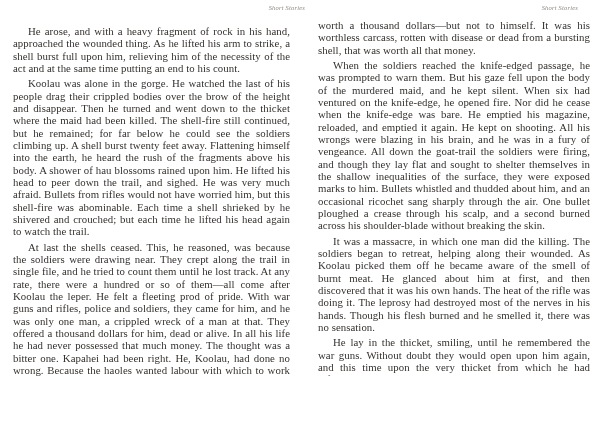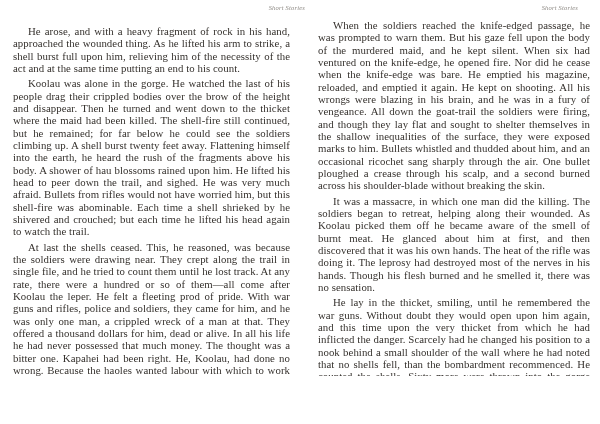--- a/index.html
+++ b/index.html
@@ -68,20 +68,21 @@
 
   <div class="running-header right">Short Stories</div>
 
   <div class="page-body left">
     <p>He arose, and with a heavy fragment of rock in his hand, approached the wounded thing. As he lifted his arm to strike, a shell burst full upon him, relieving him of the necessity of the act and at the same time putting an end to his count.</p>
     <p>Koolau was alone in the gorge. He watched the last of his people drag their crippled bodies over the brow of the height and disappear. Then he turned and went down to the thicket where the maid had been killed. The shell-fire still continued, but he remained; for far below he could see the soldiers climbing up. A shell burst twenty feet away. Flattening himself into the earth, he heard the rush of the fragments above his body. A shower of hau blossoms rained upon him. He lifted his head to peer down the trail, and sighed. He was very much afraid. Bullets from rifles would not have worried him, but this shell-fire was abominable. Each time a shell shrieked by he shivered and crouched; but each time he lifted his head again to watch the trail.</p>
     <p>At last the shells ceased. This, he reasoned, was because the soldiers were drawing near. They crept along the trail in single file, and he tried to count them until he lost track. At any rate, there were a hundred or so of them—all come after Koolau the leper. He felt a fleeting prod of pride. With war guns and rifles, police and soldiers, they came for him, and he was only one man, a crippled wreck of a man at that. They offered a thousand dollars for him, dead or alive. In all his life he had never possessed that much money. The thought was a bitter one. Kapahei had been right. He, Koolau, had done no wrong. Because the haoles wanted labour with which to work the stolen land, they had brought in the Chinese coolies, and with them had come the sickness. And now, because he had caught the sickness, he was</p>
   </div>
 
   <div class="page-body right">
+    <p class="no-indent">worth a thousand dollars—but not to himself. It was his worthless carcass, rotten with disease or dead from a bursting shell, that was worth all that money.</p>
     <p>When the soldiers reached the knife-edged passage, he was prompted to warn them. But his gaze fell upon the body of the murdered maid, and he kept silent. When six had ventured on the knife-edge, he opened fire. Nor did he cease when the knife-edge was bare. He emptied his magazine, reloaded, and emptied it again. He kept on shooting. All his wrongs were blazing in his brain, and he was in a fury of vengeance. All down the goat-trail the soldiers were firing, and though they lay flat and sought to shelter themselves in the shallow inequalities of the surface, they were exposed marks to him. Bullets whistled and thudded about him, and an occasional ricochet sang sharply through the air. One bullet ploughed a crease through his scalp, and a second burned across his shoulder-blade without breaking the skin.</p>
     <p>It was a massacre, in which one man did the killing. The soldiers began to retreat, helping along their wounded. As Koolau picked them off he became aware of the smell of burnt meat. He glanced about him at first, and then discovered that it was his own hands. The heat of the rifle was doing it. The leprosy had destroyed most of the nerves in his hands. Though his flesh burned and he smelled it, there was no sensation.</p>
     <p>He lay in the thicket, smiling, until he remembered the war guns. Without doubt they would open upon him again, and this time upon the very thicket from which he had inflicted the danger. Scarcely had he changed his position to a nook behind a small shoulder of the wall where he had noted that no shells fell, than the bombardment recommenced. He counted the shells. Sixty more were thrown into the gorge before the war-guns</p>
   </div>
 
   <div class="page-number left">221</div>
 
   <div class="page-number right">222</div>
 
 </div>

